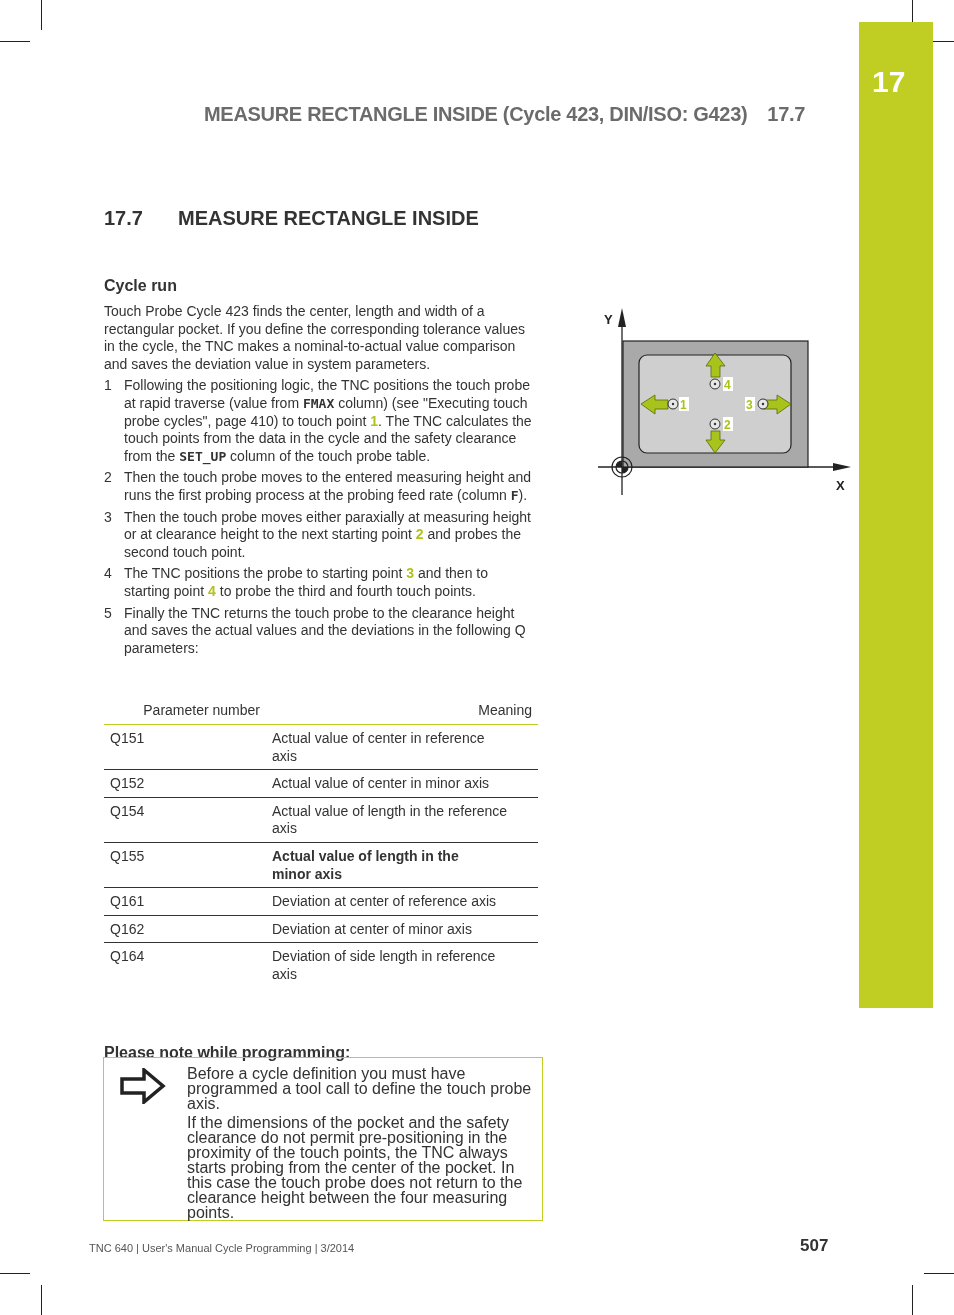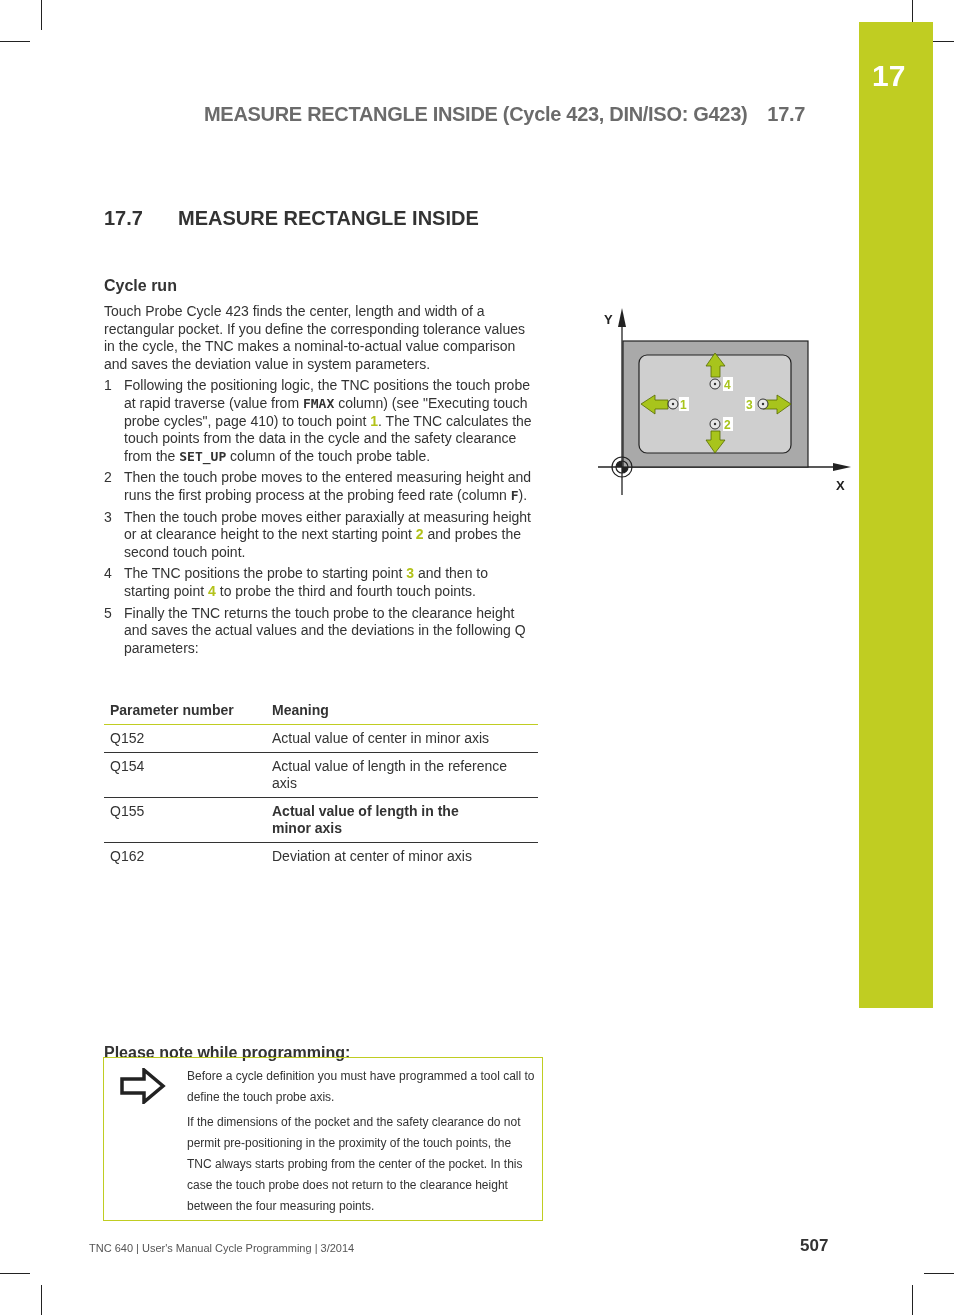--- a/index.html
+++ b/index.html
@@ -1,41 +1,41 @@
 <!DOCTYPE html>
 <html><head>
 <meta charset="utf-8">
 <style>
   html,body{margin:0;padding:0;background:#fff;}
   body{width:954px;height:1315px;position:relative;overflow:hidden;font-family:"Liberation Sans",sans-serif;color:#333;}
   .crop{position:absolute;background:#222;}
   .chapter-tab{position:absolute;left:859px;top:22px;width:74px;height:986px;background:#c0cd22;}
-  .chapter-num{position:absolute;left:872px;top:59px;font-size:30px;font-weight:bold;color:#fff;}
+  .chapter-num{position:absolute;left:872px;top:65px;font-size:30px;font-weight:bold;color:#fff;}
   .running-head{position:absolute;left:204px;top:103px;font-size:20px;font-weight:bold;color:#6b6b6b;letter-spacing:-0.3px;white-space:nowrap;}
   .running-head .sec{margin-left:20px;}
   .h1{position:absolute;left:104px;top:206px;font-size:20px;font-weight:bold;color:#333;line-height:25px;}
   .h1 .num{display:inline-block;width:74px;}
   .h1 .line2{padding-left:74px;display:block;}
   .h2{position:absolute;left:104px;font-size:16px;font-weight:bold;color:#333;}
   .body{position:absolute;left:104px;width:430px;font-size:14px;line-height:17.6px;color:#333;}
   .body p{margin:0;}
   ol.steps{list-style:none;margin:4px 0 0 0;padding:0;}
   ol.steps li{position:relative;padding-left:20px;margin-bottom:4px;}
   ol.steps li .n{position:absolute;left:0;top:0;}
   .mono{font-family:"DejaVu Sans Mono",monospace;font-weight:bold;font-size:13px;}
   .g{color:#b3c21a;font-weight:bold;}
   table.params{position:absolute;left:104px;top:700px;width:434px;border-collapse:collapse;font-size:14px;color:#333;}
-  table.params th{text-align:left;font-weight:bold;padding:2px 6px 6px 6px;border-bottom:1px solid #c0cd22;}
+  table.params th{text-align:right;font-weight:normal;padding:2px 6px 6px 6px;border-bottom:1px solid #c0cd22;}
   table.params td{vertical-align:top;padding:5px 6px 4px 6px;line-height:17.6px;border-bottom:1px solid #333;}
   table.params tr:last-child td{border-bottom:none;}
   table.params td.c1{width:150px;}
   .note{position:absolute;left:103px;top:1057px;width:438px;height:162px;border:1px solid #c0cd22;}
   .note .divider{position:absolute;left:82px;top:0;bottom:0;width:1px;background:#fff;}
   .note .arrow{position:absolute;left:16px;top:10px;}
-  .note .txt{position:absolute;left:83px;top:8px;width:350px;font-size:12px;line-height:21px;color:#333;}
+  .note .txt{position:absolute;left:83px;top:8px;width:350px;font-size:16px;line-height:15px;color:#333;}
   .note .txt p{margin:0 0 4px 0;}
   .footer{position:absolute;left:89px;top:1242px;font-size:11px;color:#555;}
   .pagenum{position:absolute;left:800px;top:1236px;font-size:17px;font-weight:bold;color:#333;}
   .diagram{position:absolute;left:595px;top:305px;}
 </style>
 </head>
 <body>
 
 <div class="crop" style="left:41px;top:0;width:1px;height:30px;"></div>
 <div class="crop" style="left:0;top:41px;width:30px;height:1px;"></div>
@@ -72,34 +72,46 @@
 
 <table class="params">
   <thead>
     <tr>
       <th>Parameter number</th>
       <th>Meaning</th>
     </tr>
   </thead>
   <tbody>
     <tr>
+        <td class="c1">Q151</td>
+        <td style="padding-right:40px;">Actual value of center in reference axis</td>
+      </tr>
+    <tr>
         <td class="c1">Q152</td>
         <td>Actual value of center in minor axis</td>
       </tr>
     <tr>
         <td class="c1">Q154</td>
         <td style="padding-right:14px;">Actual value of length in the reference axis</td>
       </tr>
     <tr>
         <td class="c1">Q155</td>
         <td style="padding-right:40px;font-weight:bold;">Actual value of length in the minor axis</td>
       </tr>
     <tr>
+        <td class="c1">Q161</td>
+        <td>Deviation at center of reference axis</td>
+      </tr>
+    <tr>
         <td class="c1">Q162</td>
         <td>Deviation at center of minor axis</td>
+      </tr>
+    <tr>
+        <td class="c1">Q164</td>
+        <td style="padding-right:14px;">Deviation of side length in reference axis</td>
       </tr>
   </tbody>
 </table>
 
 <div class="h2" style="top:1044px;">Please note while programming:</div>
 
 <div class="note">
   <div class="divider"></div>
   <svg class="arrow" width="46" height="36" viewBox="0 0 46 36">
     <path d="M2 11 H24 V2 L43 18 L24 34 V25 H2 Z" fill="#fff" stroke="#222" stroke-width="3.5" stroke-linejoin="miter"></path>

